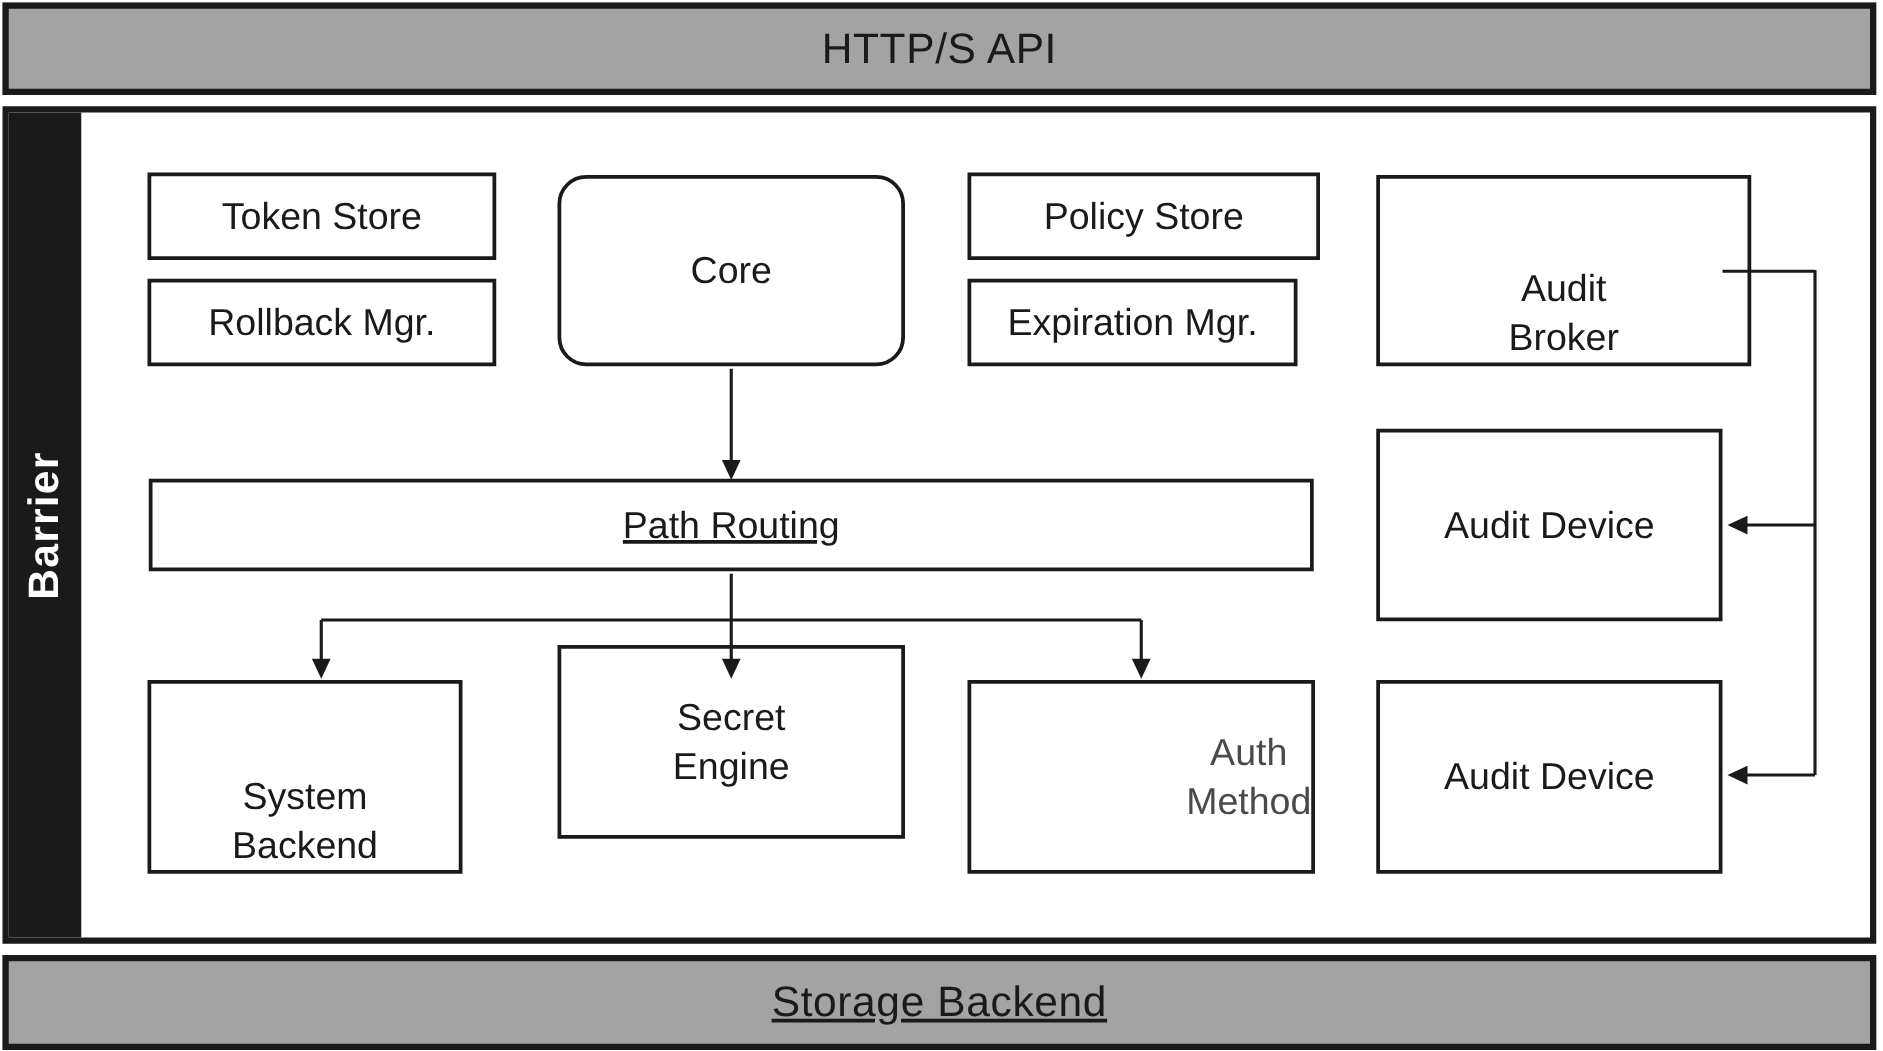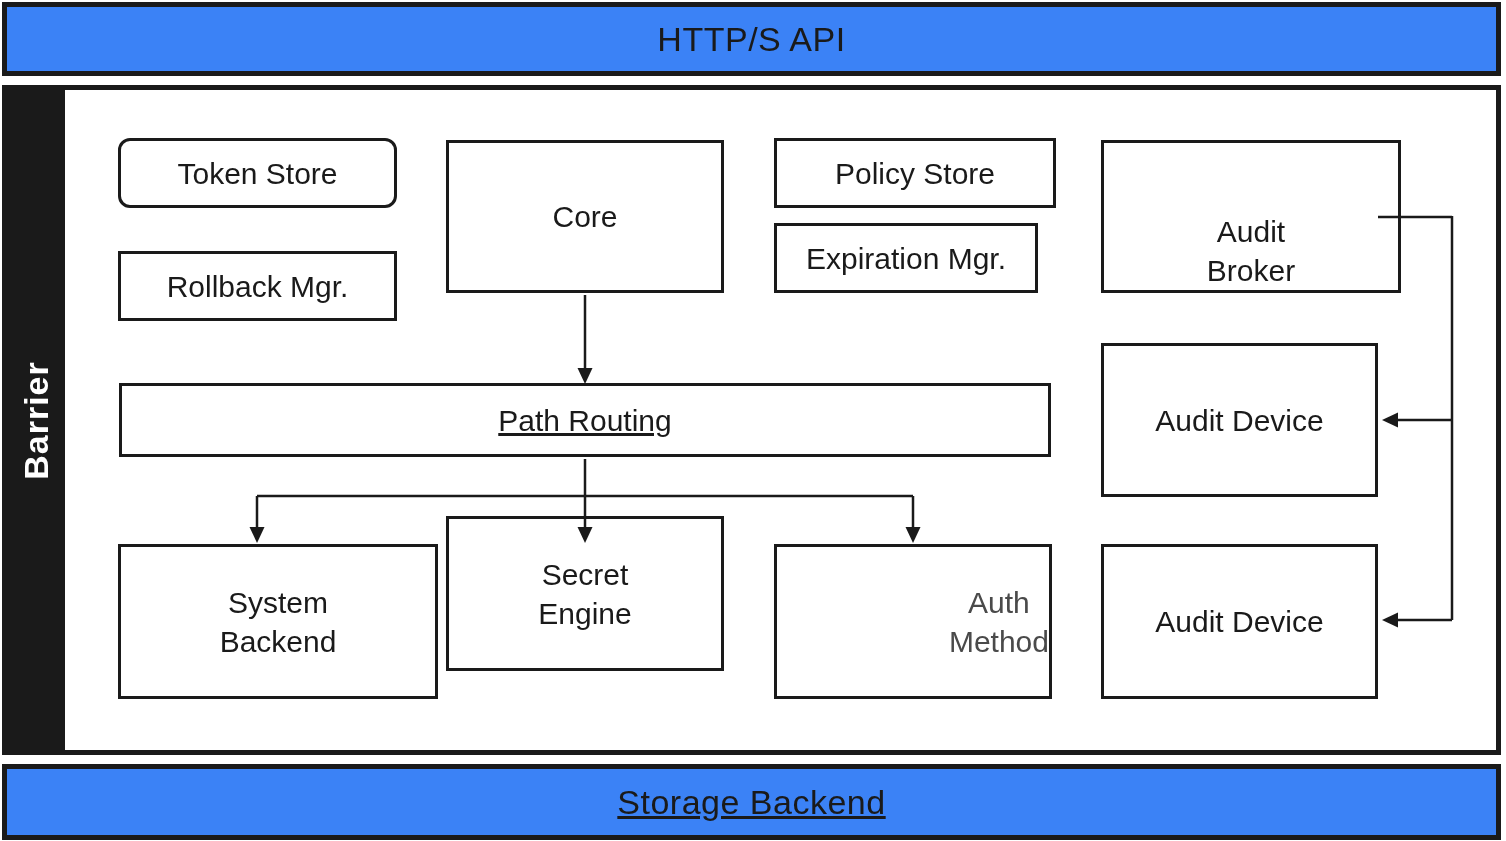--- a/index.html
+++ b/index.html
@@ -16,21 +16,21 @@
     overflow: hidden;
     color: #1a1a1a;
   }
   
   .hbar {
     position: absolute;
     left: 2px;
     width: 1499px;
     border: 5px solid #1a1a1a;
     box-sizing: border-box;
-    background: #3b82f6;
+    background: #a3a3a3;
     display: flex;
     align-items: center;
     justify-content: center;
   }
   .hbar .bar-label {
     font-size: 34px;
     letter-spacing: 0.5px;
     color: #1a1a1a;
     white-space: nowrap;
   }
@@ -105,29 +105,29 @@
   <div class="hbar top-bar">
     <span class="bar-label">HTTP/S API</span>
   </div>
 
   <div class="main">
     <div class="barrier-bar">
       <span class="barrier-label">Barrier</span>
     </div>
   </div>
 
-  <div class="node" style="left:118px; top:138px; width:279px; height:70px;border-radius:12px;">
+  <div class="node" style="left:118px; top:138px; width:279px; height:70px;">
     <span class="node-label">Token Store</span>
   </div>
 
-  <div class="node" style="left:118px; top:223px; width:279px; height:70px;margin-top:28px;">
+  <div class="node" style="left:118px; top:223px; width:279px; height:70px;">
     <span class="node-label">Rollback Mgr.</span>
   </div>
 
-  <div class="node" style="left:446px; top:140px; width:278px; height:153px;">
+  <div class="node" style="left:446px; top:140px; width:278px; height:153px;border-radius:23px;">
     <span class="node-label">Core</span>
   </div>
 
   <div class="node" style="left:774px; top:138px; width:282px; height:70px;">
     <span class="node-label">Policy Store</span>
   </div>
 
   <div class="node" style="left:774px; top:223px; width:264px; height:70px;">
     <span class="node-label">Expiration Mgr.</span>
   </div>
@@ -138,21 +138,21 @@
   </div>
 
   <div class="node" style="left:119px; top:383px; width:932px; height:74px;text-decoration:underline;">
     <span class="node-label">Path Routing</span>
   </div>
 
   <div class="node" style="left:1101px; top:343px; width:277px; height:154px;">
     <span class="node-label">Audit Device</span>
   </div>
 
-  <div class="node" style="left:118px; top:544px; width:320px; height:155px;">
+  <div class="node" style="left:118px; top:544px; width:252px; height:155px;align-items:flex-end;">
     <span class="node-label">System
 Backend</span>
   </div>
 
   <div class="node" style="left:446px; top:516px; width:278px; height:155px;">
     <span class="node-label">Secret
 Engine</span>
   </div>
 
   <div class="node muted" style="left:774px; top:544px; width:278px; height:155px;justify-content:flex-end;">

